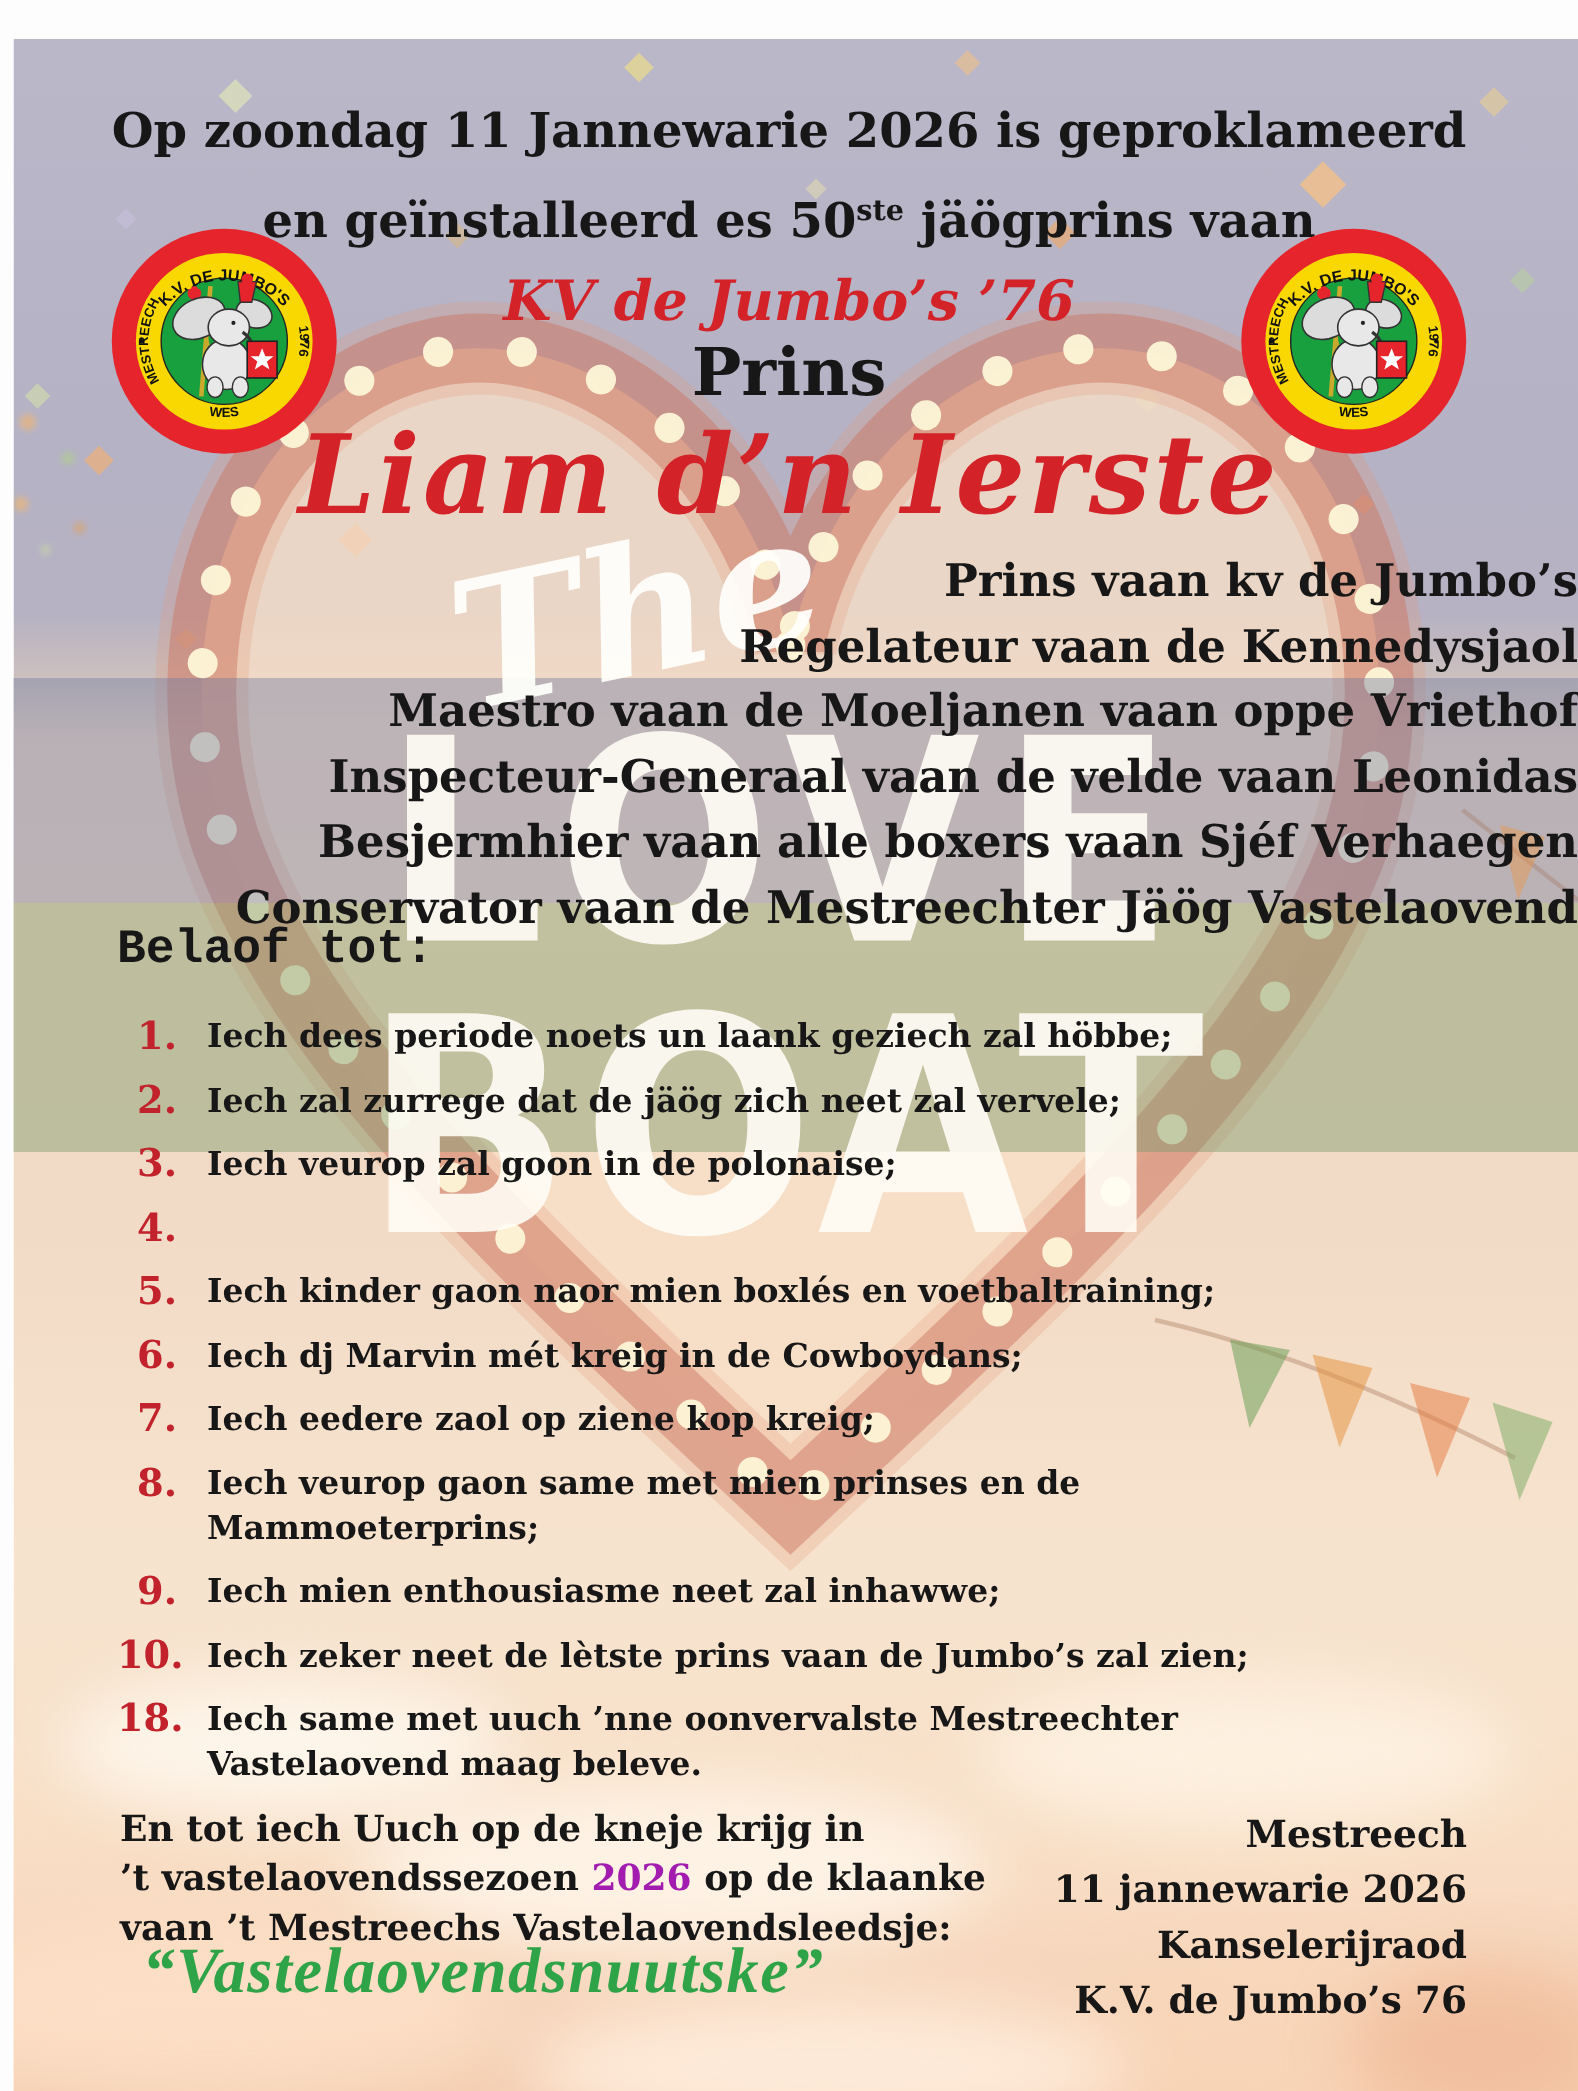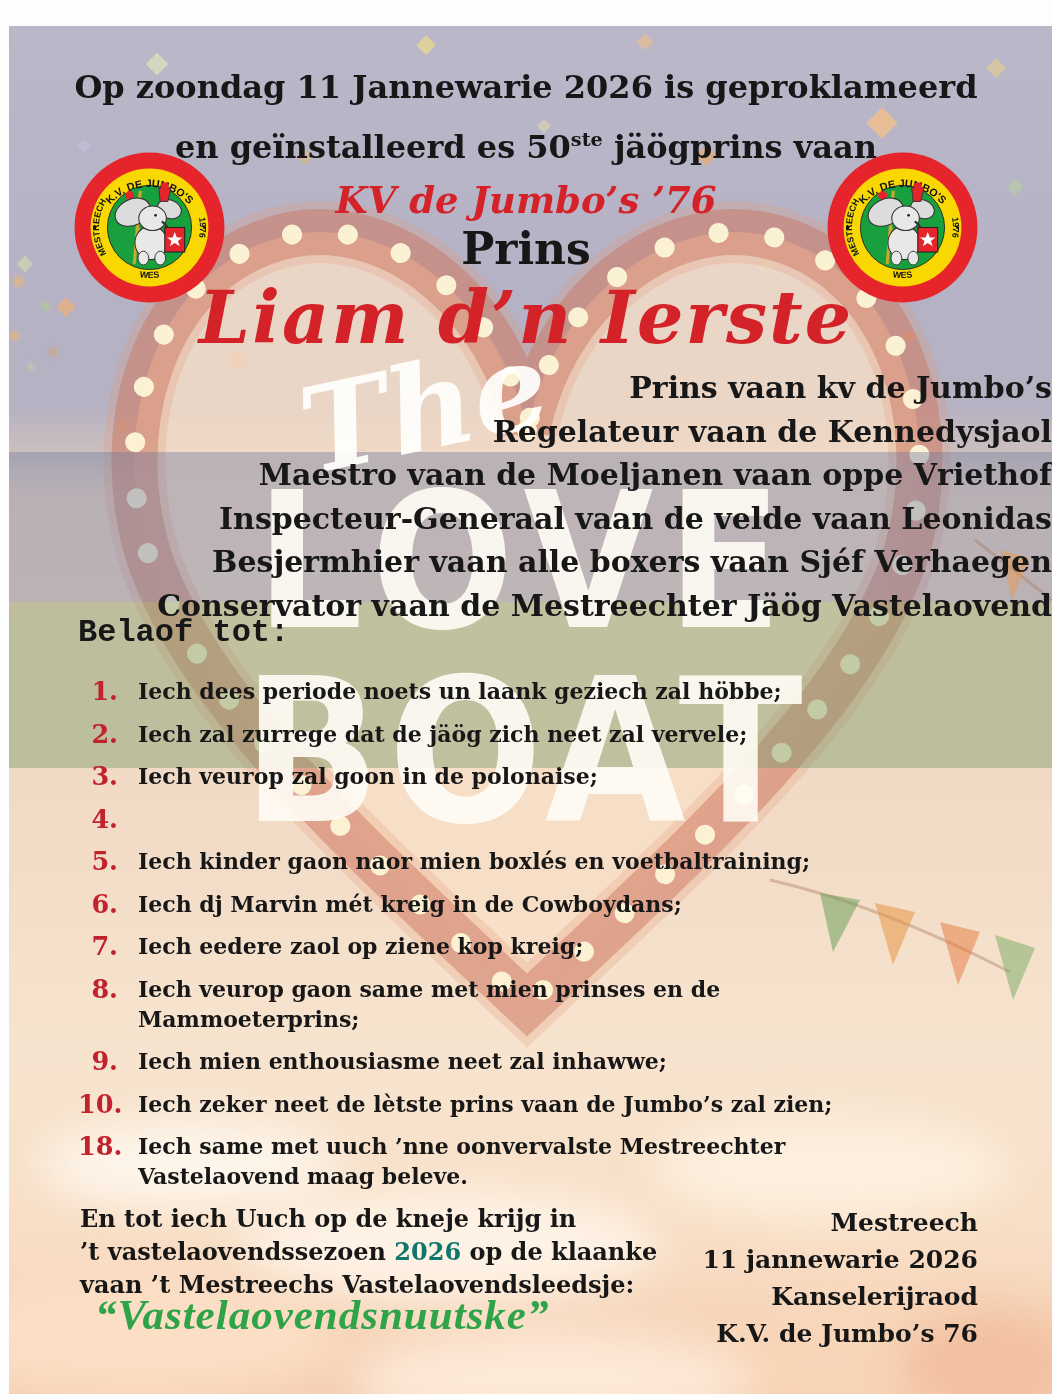--- a/index.html
+++ b/index.html
@@ -41,21 +41,21 @@
   .title-line{font-size:30px;font-weight:bold;line-height:43.5px;}
   .pledge-head{position:absolute;left:78px;top:614px;font-size:32px;font-weight:bold;font-family:Liberation Mono, monospace;}
   .pledge{position:absolute;left:78px;top:676px;width:900px;}
   .pledge-item{display:flex;margin-bottom:12.5px;line-height:30px;}
   .pnum{width:40px;text-align:right;color:#c2222b;font-weight:bold;font-size:25.5px;flex:none;}
   .ptext{margin-left:20px;font-weight:bold;font-size:22px;max-width:780px;}
   .foot-left{position:absolute;left:80px;top:1202px;font-size:24px;font-weight:bold;line-height:33px;}
   .song{position:absolute;left:95px;top:1290px;font-size:43px;font-weight:bold;font-style:italic;
         color:#2fa347;letter-spacing:1px;font-family:Liberation Serif, serif;}
   .foot-right{position:absolute;right:74px;top:1204px;text-align:right;font-size:25px;font-weight:bold;line-height:37px;}
-  .year{color:#0f766e;}
+  .year{color:#a21caf;}
   .logo{position:absolute;width:153px;height:153px;}
   .logo-left{left:73px;top:151px;}
   .logo-right{left:826px;top:151px;}
 </style>
 </head>
 <body>
 
 <div class="page">
 
   <div class="bg">

